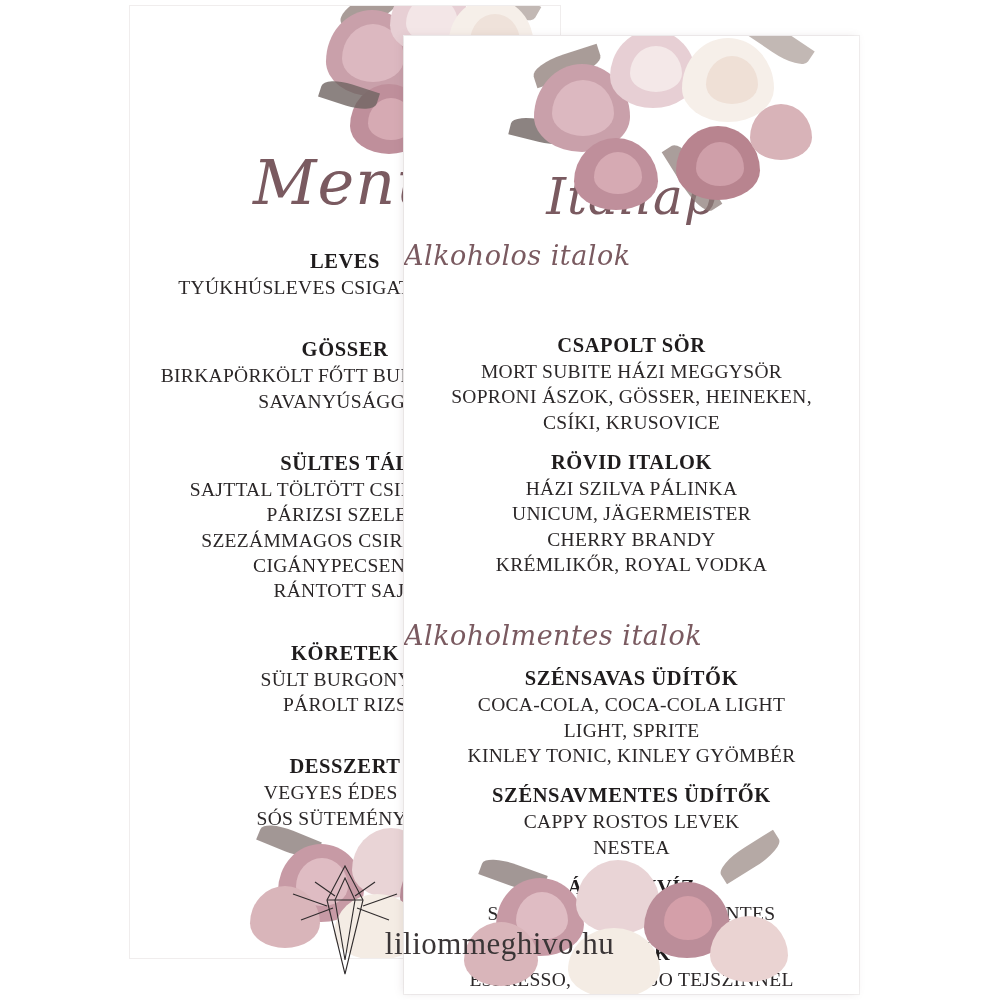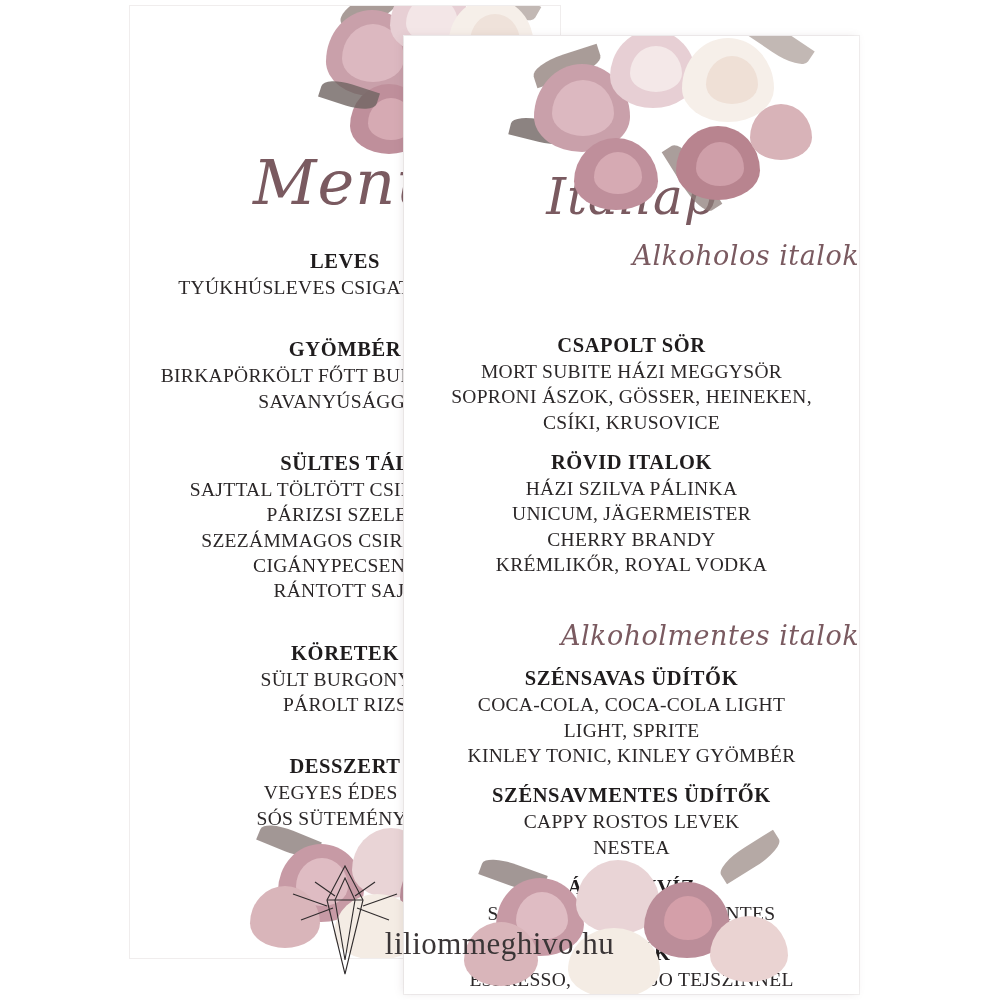--- a/index.html
+++ b/index.html
@@ -59,21 +59,21 @@
   }
   .drink-title {
     font-size: 50px;
     line-height: 1;
     margin-top: 136px;
   }
   .script-sub {
     font-family: "DejaVu Serif", serif;
     font-style: italic;
     color: #7a5a60;
-    text-align: right;
+    text-align: left;
     font-size: 27px;
     margin-top: 18px;
     letter-spacing: .5px;
   }
   .script-sub.second {
     margin-top: 43px;
   }
 
   .body-col {
     text-align: center;
@@ -175,21 +175,21 @@
 
     <div class="menu-body body-col">
 
       <div>
         <div class="sec-head">LEVES</div>
         <div class="line">TYÚKHÚSLEVES CSIGATÉSZTÁVAL</div>
       </div>
       <div class="gap"></div>
 
       <div>
-        <div class="sec-head">GYÖMBÉR</div>
+        <div class="sec-head">GÖSSER</div>
         <div class="line">BIRKAPÖRKÖLT FŐTT BURGONYÁVAL,</div>
         <div class="line">SAVANYÚSÁGGAL</div>
       </div>
       <div class="gap"></div>
 
       <div>
         <div class="sec-head">SÜLTES TÁL</div>
         <div class="line">SAJTTAL TÖLTÖTT CSIRKEMELL,</div>
         <div class="line">PÁRIZSI SZELET,</div>
         <div class="line">SZEZÁMMAGOS CSIRKEMELL,</div>

